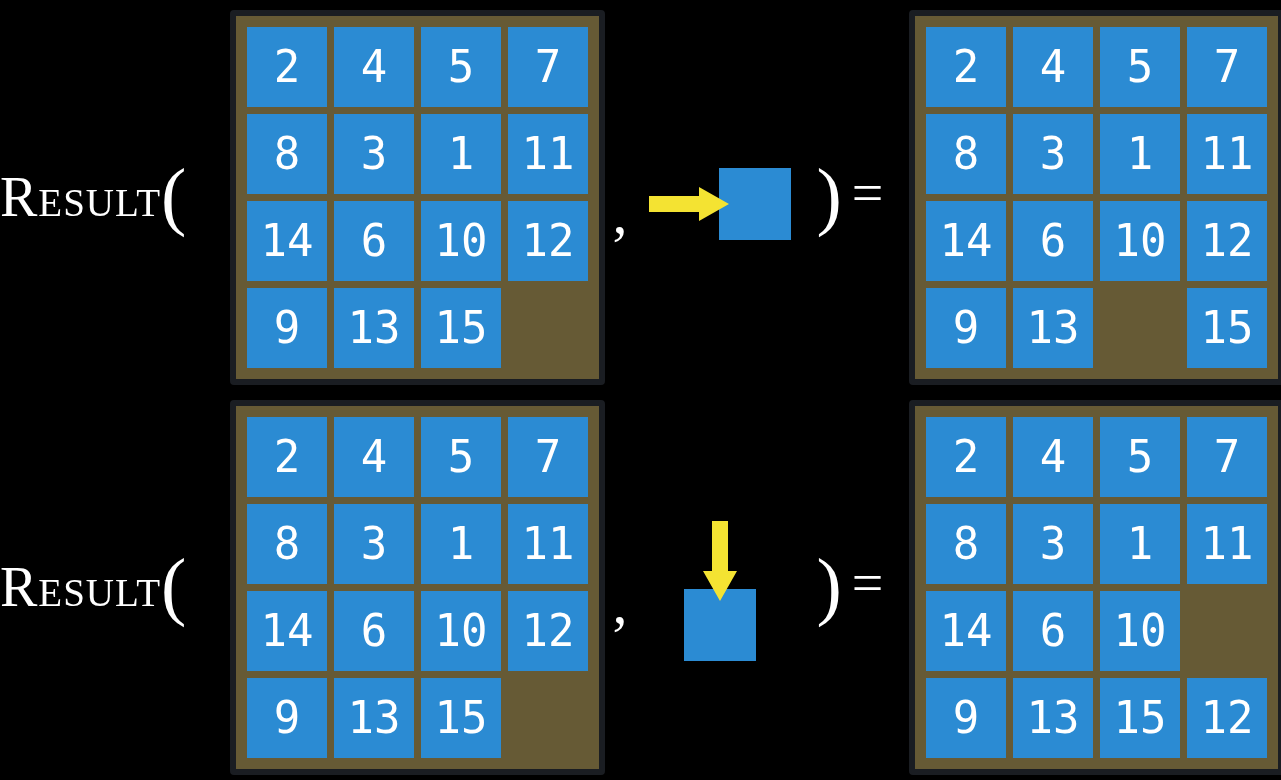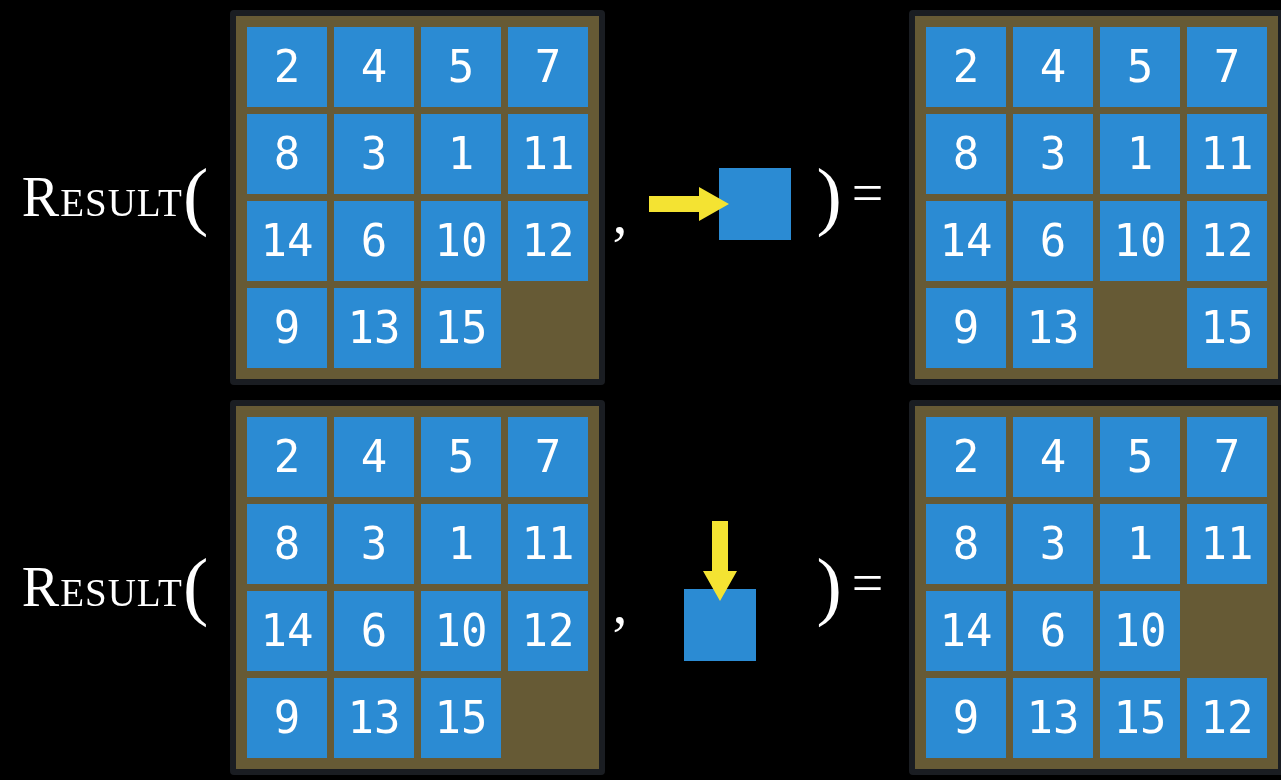--- a/index.html
+++ b/index.html
@@ -20,21 +20,21 @@
   }
   .row {
     display: flex;
     align-items: center;
     height: 390px;
     padding-top: 4px;
   }
   .expr-label {
     width: 230px;
     flex: 0 0 230px;
-    text-align: center;
+    text-align: left;
     color: var(--expression_text);
     font-size: 56px;
     white-space: nowrap;
     font-family: Liberation Serif, serif;
   }
   .fn { font-variant: small-caps; letter-spacing: 1px; }
   .paren {
     font-size: 76px;
     font-weight: 400;
     position: relative;

